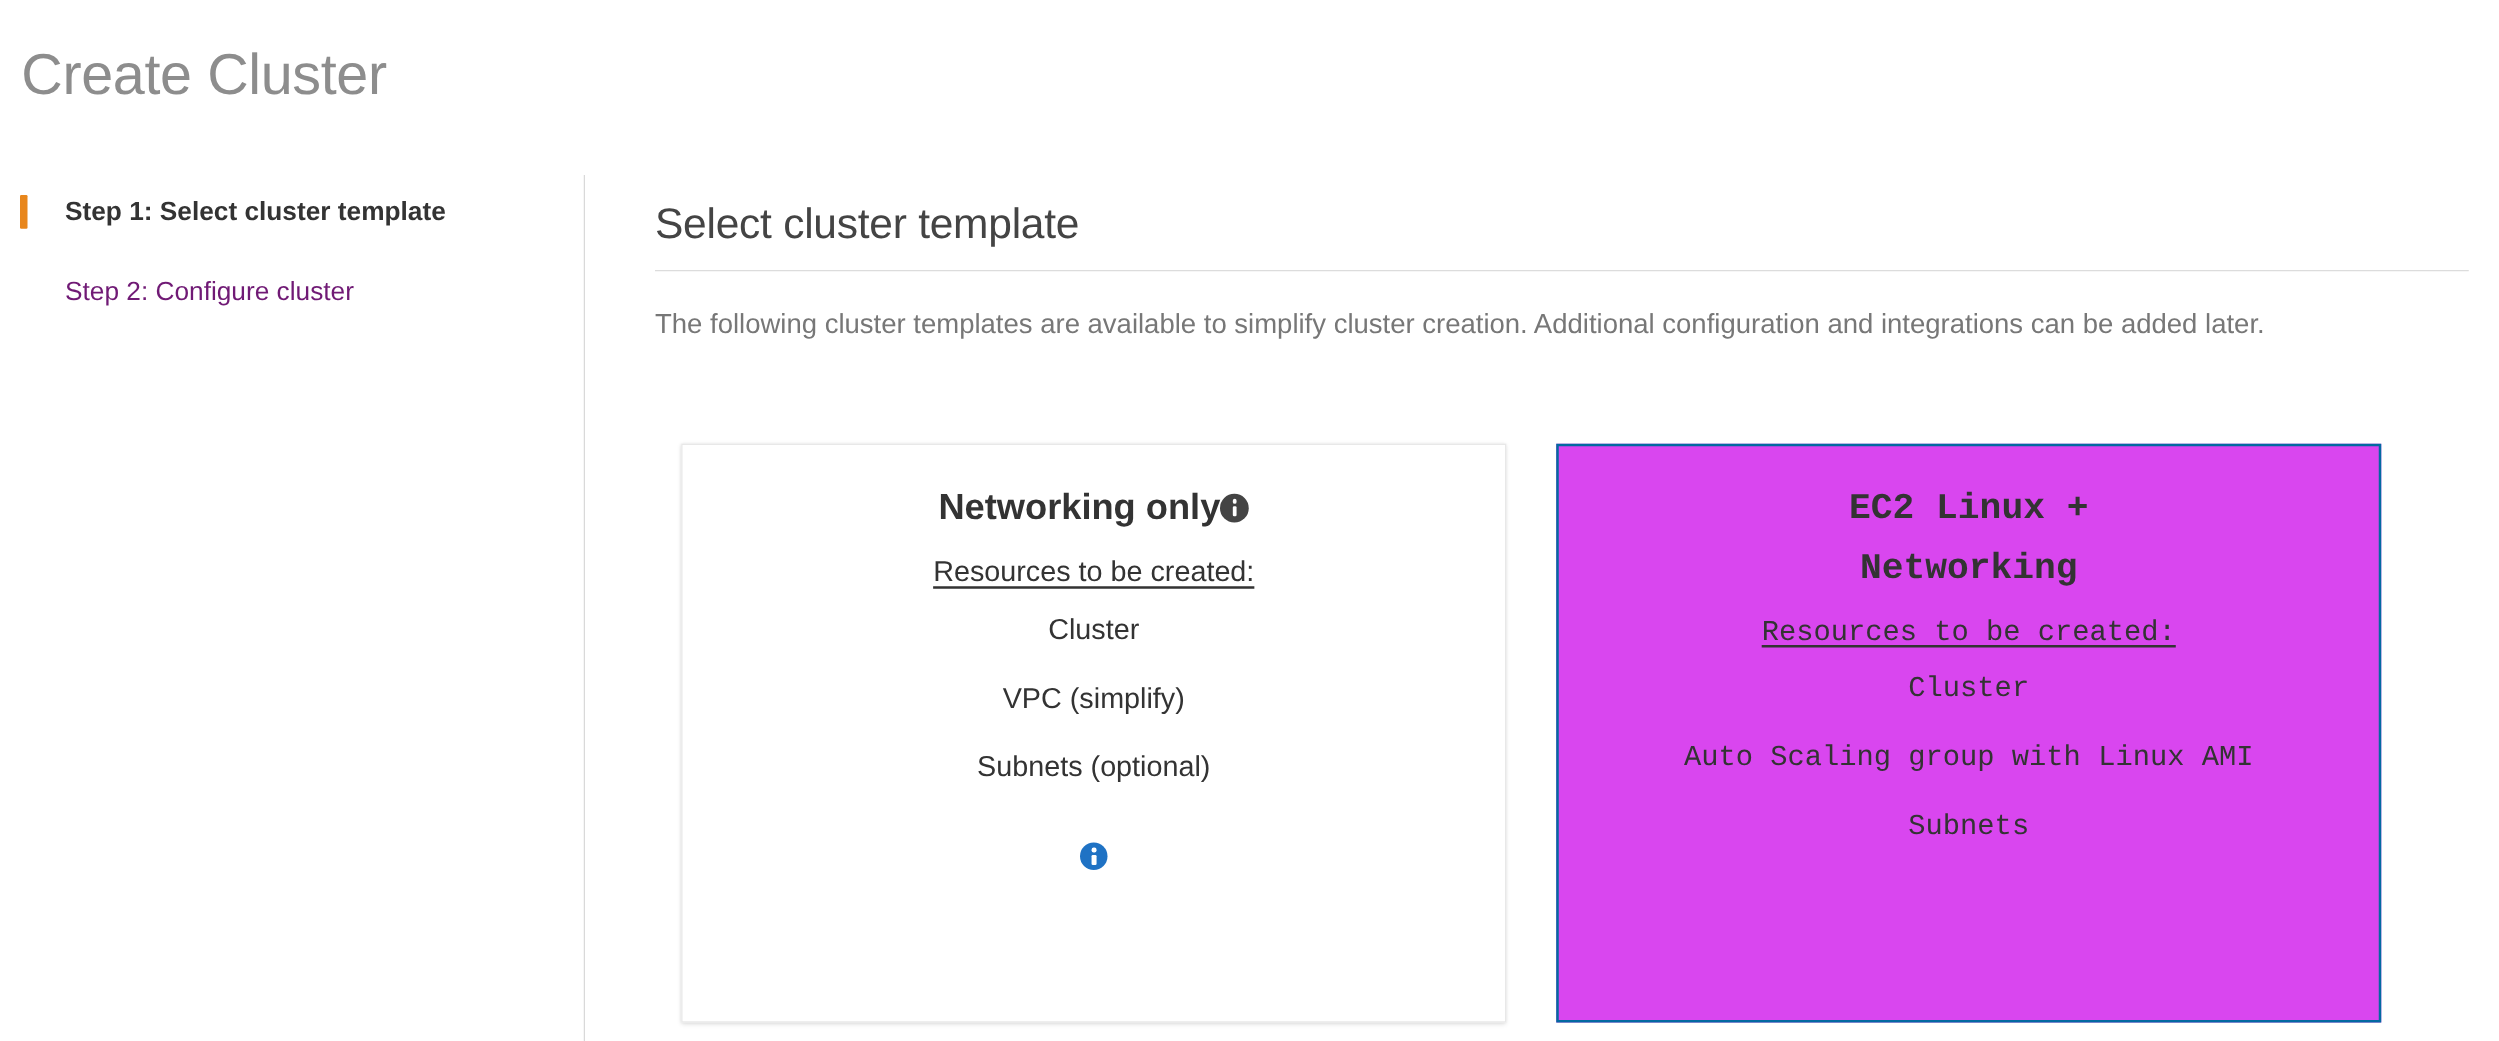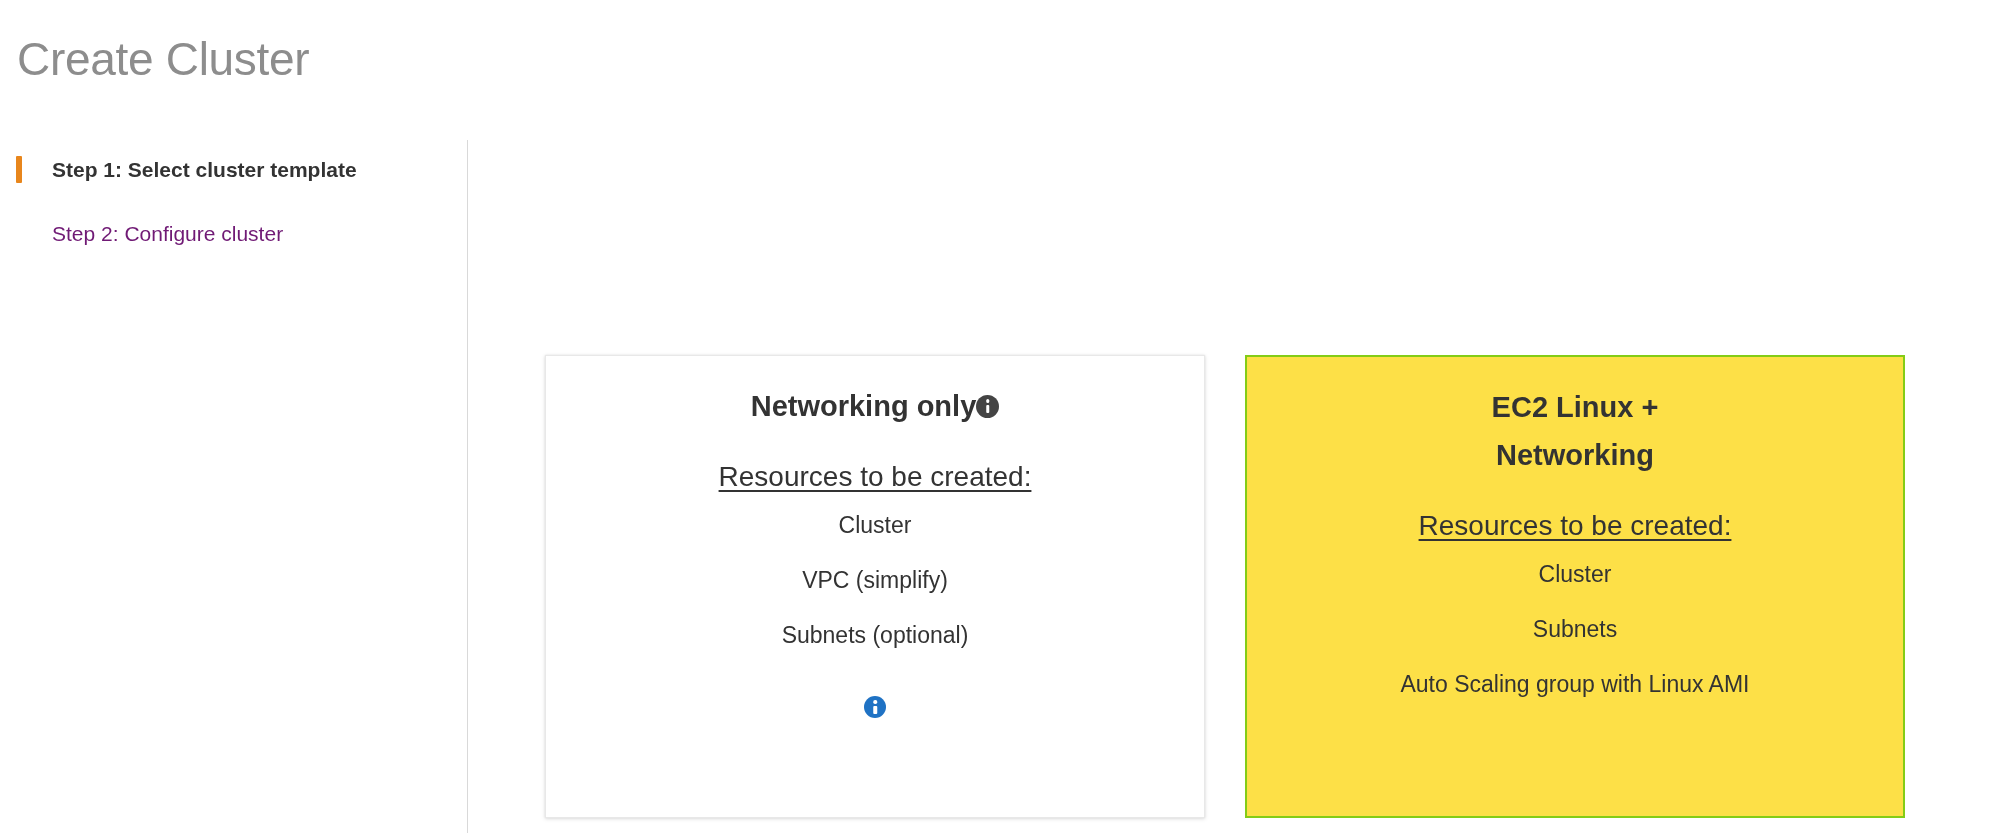--- a/index.html
+++ b/index.html
@@ -119,22 +119,23 @@
     text-align: center;
   }
   .card-networking {
     left: 0;
     background: #ffffff;
     border: 1px solid #e8e8e8;
     box-shadow: 0 1px 4px rgba(0,0,0,0.13), 0 0 2px rgba(0,0,0,0.07);
   }
   .card-ec2 {
     left: 700px;
-    background: #fde047;
-    border: 2px solid #84cc16;
+    background: #d946ef;
+    border: 2px solid #0369a1;
+    font-family: Liberation Mono, monospace;
   }
 
   .card-title {
     font-size: 29px;
     font-weight: 700;
     color: #333333;
     line-height: 48px;
     display: flex;
     align-items: center;
     justify-content: center;
@@ -168,22 +169,22 @@
     left: 50%;
     top: 10.5px;
     transform: translateX(-50%);
     width: 3.5px;
     height: 8px;
     border-radius: 1px;
     background: #ffffff;
   }
 
   .resources-label {
-    margin-top: 31px;
-    font-size: 28px;
+    margin-top: 14px;
+    font-size: 23px;
     color: #333333;
     text-decoration: underline;
     text-underline-offset: 4px;
   }
   .resource-list { margin-top: 6px; }
   .resource-item {
     font-size: 23px;
     color: #333333;
     line-height: 46px;
     margin-top: 9px;
@@ -250,20 +251,25 @@
     <div class="step step-1">
       <span class="step-marker"></span>
       <span class="step-label">Step 1: Select cluster template</span>
     </div>
     <div class="step step-2">
       <span class="step-label">Step 2: Configure cluster</span>
     </div>
   </div>
   <div class="sidebar-divider"></div>
 
+  <div class="content">
+    <div class="content-heading">Select cluster template</div>
+    <div class="heading-rule"></div>
+    <div class="content-desc">The following cluster templates are available to simplify cluster creation. Additional configuration and integrations can be added later.</div>
+  </div>
 
   <div class="cards">
 
     <div class="card card-networking">
       <div class="card-title">
         <span class="card-title-text">Networking only</span>
         <span class="info-icon-dark"></span>
       </div>
       <div class="resources-label">Resources to be created:</div>
       <div class="resource-list">
@@ -277,19 +283,19 @@
     </div>
 
     <div class="card card-ec2">
       <div class="card-title">
         <span class="card-title-text">EC2 Linux +
 Networking</span>
       </div>
       <div class="resources-label">Resources to be created:</div>
       <div class="resource-list">
         <div class="resource-item">Cluster</div>
+        <div class="resource-item">Auto Scaling group with Linux AMI</div>
         <div class="resource-item">Subnets</div>
-        <div class="resource-item">Auto Scaling group with Linux AMI</div>
       </div>
     </div>
 
   </div>
 </div>
 
 </body></html>

